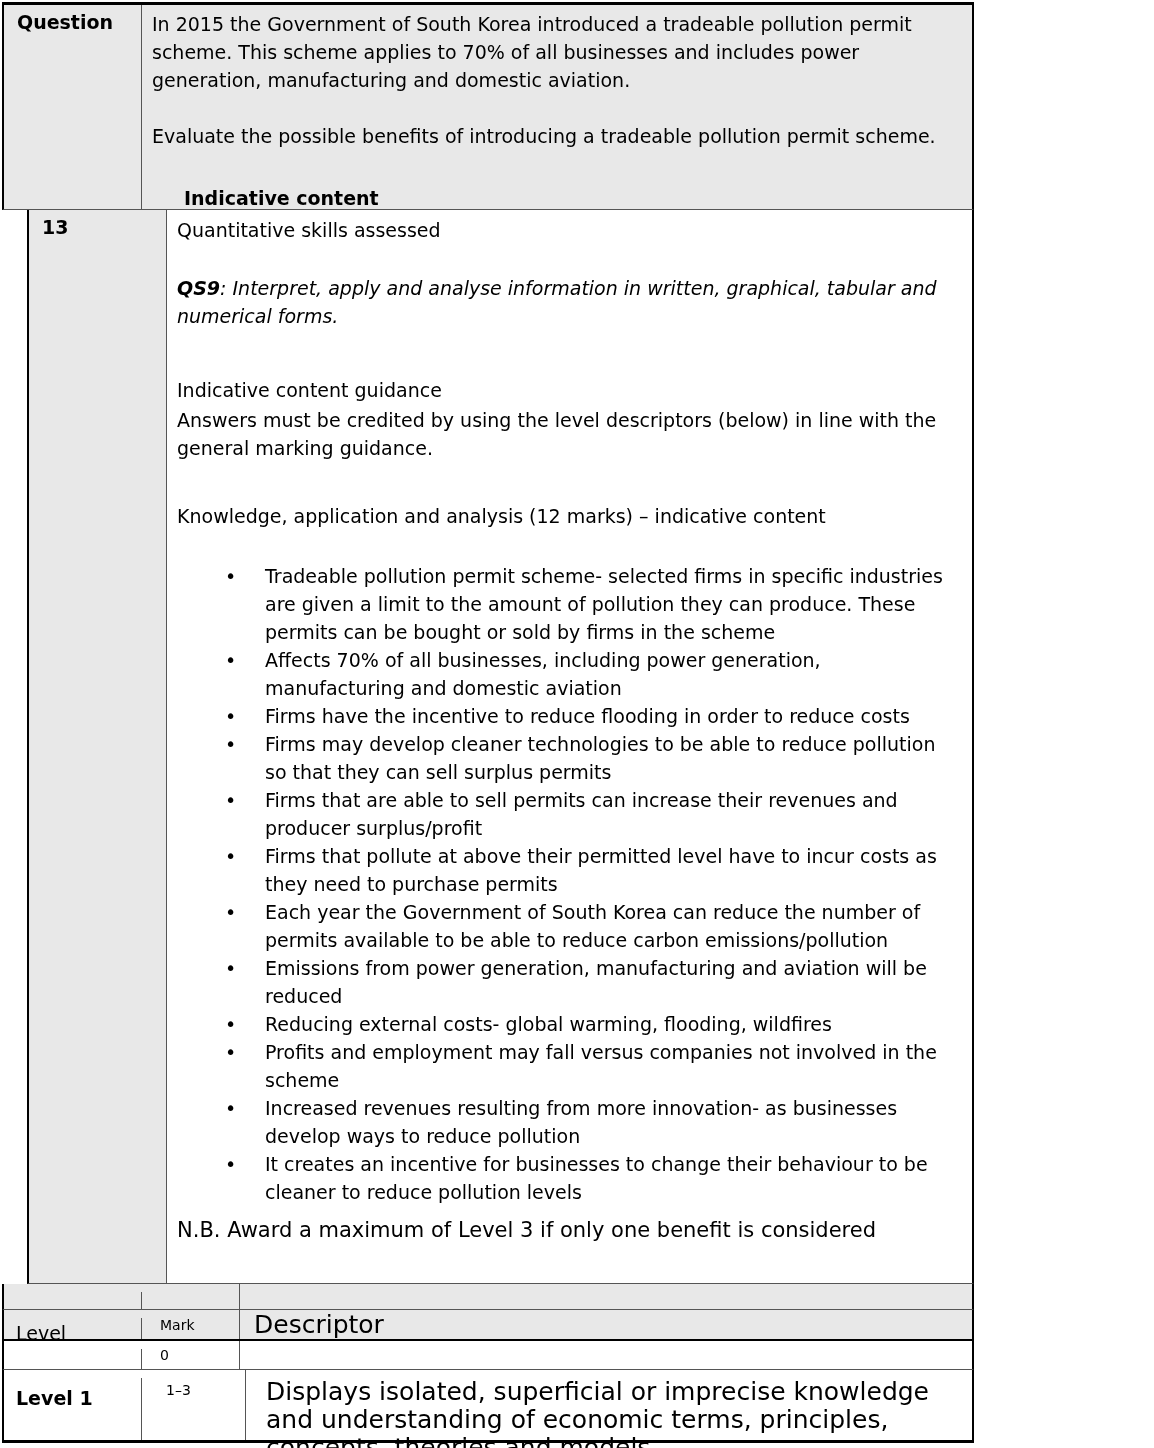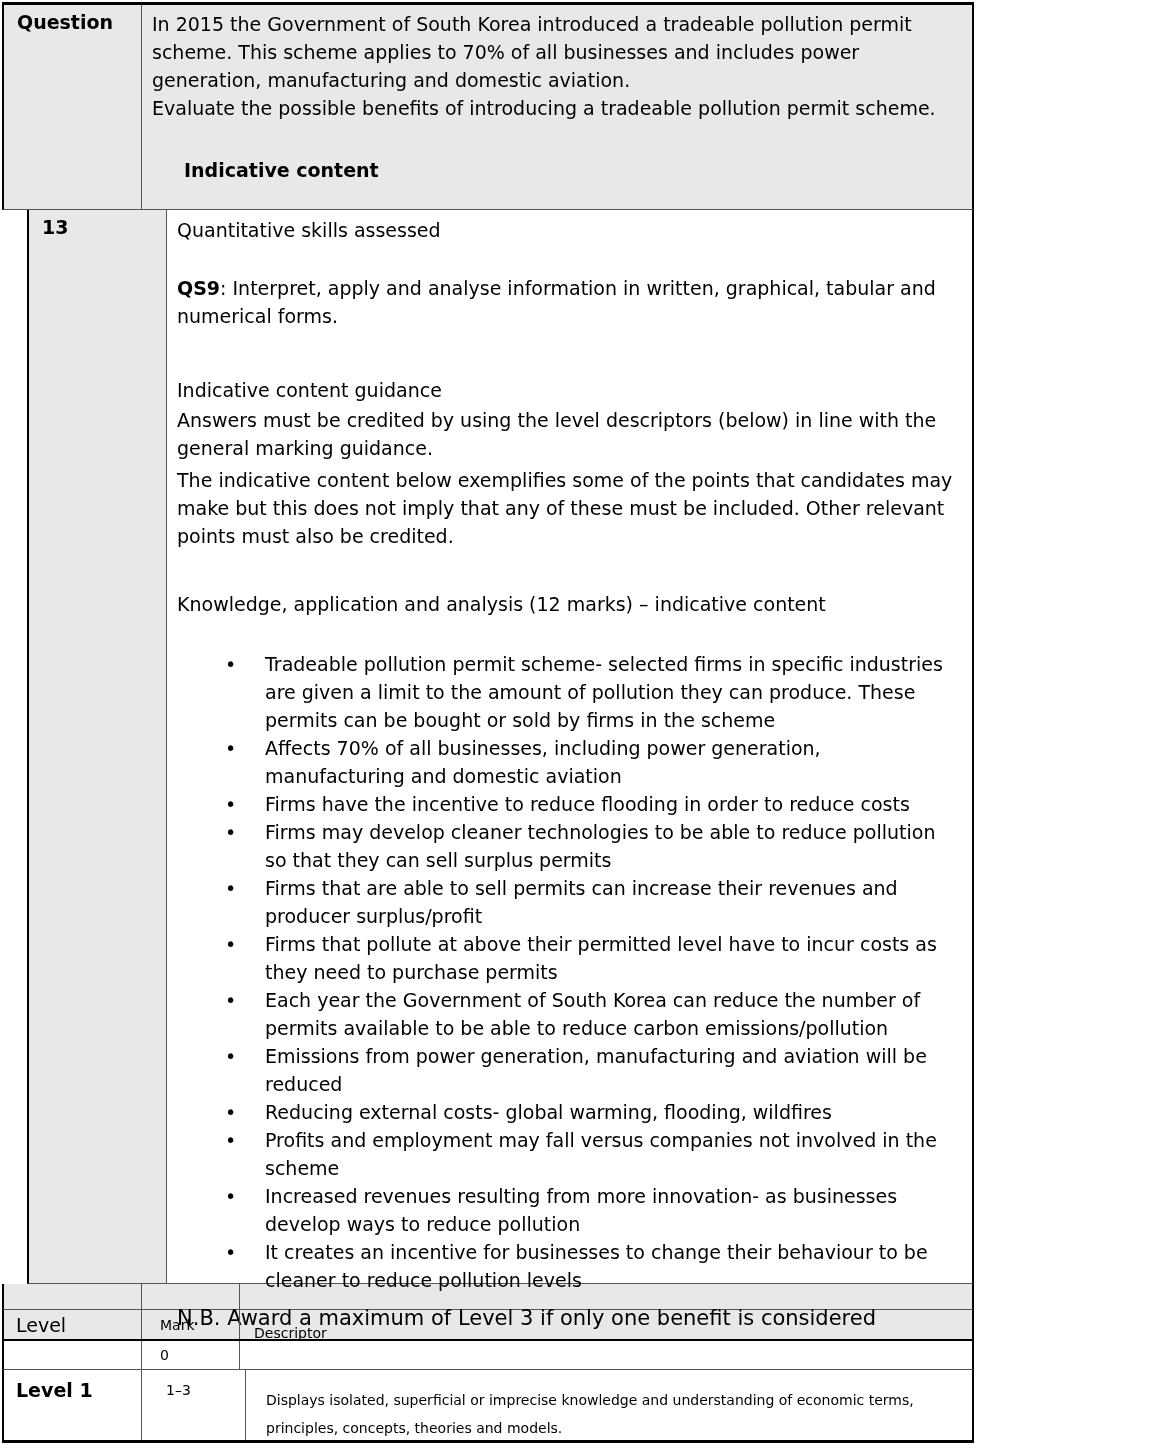--- a/index.html
+++ b/index.html
@@ -31,47 +31,47 @@
     background:#e8e8e8;
   }
   .body-col {
     flex:1 1 auto;
     padding:5px 18px 0 10px;
     font-size:19px; line-height:28px;
   }
 
   
   .q-p1 { max-width:985px; }
-  .q-p2 { max-width:985px; }
+  .q-p2 { margin-top:28px; max-width:985px; }
   .q-ind { margin-top:34px; font-weight:bold;margin-left:32px; }
 
   
   .mc { padding-top:6px; }
   .p-skills { }
-  .p-qs9 { margin-top:30px; max-width:760px; }
+  .p-qs9 { margin-top:30px; max-width:760px;font-style:italic; }
   .p-qs9 b { font-weight:bold; }
   .p-guide-h { margin-top:46px; }
   .p-guide1 { margin-top:2px; max-width:860px; }
   .p-guide2 { margin-top:4px; max-width:850px; }
   .p-kaa { margin-top:40px; }
   .bullets { margin-top:32px; }
   .bullet { display:flex; padding-left:48px; }
   .bullet .dot { flex:0 0 40px; width:40px; }
   .bullet .btxt { flex:1 1 auto; max-width:880px; }
   .p-nb { margin-top:10px; font-weight:normal; font-size:21px; }
 
   
   .row-spacer { height:26px; border-bottom:1px solid #555; }
   .row-lvhead { height:31px; border-bottom:2px solid #000; }
   .row-zero   { height:29px; border-bottom:1px solid #555; background:#fff; }
   .row-l1     { height:73px; border-bottom:3px solid #000; background:#fff;gap:6px; }
 
-  .lv-col1 { width:138px; flex:0 0 138px; border-right:1px solid #555; padding:0 4px 16px 12px; font-size:19px; line-height:28px; }
+  .lv-col1 { width:138px; flex:0 0 138px; border-right:1px solid #555; padding:0 4px 16px 12px; font-size:19px; line-height:28px;margin-top:8px; }
   .lv-col2 { width:98px;  flex:0 0 98px;  border-right:1px solid #555; padding:0 4px 0 18px; font-size:14px; line-height:28px; }
-  .lv-col3 { flex:1 1 auto; padding:0 12px 0 14px; font-size:14px; line-height:28px;margin-top:8px; }
+  .lv-col3 { flex:1 1 auto; padding:0 12px 0 14px; font-size:25px; line-height:28px; }
   .row-lvhead .lv-col1, .row-lvhead .lv-col2, .row-lvhead .lv-col3 { padding-top:1px; }
   .row-zero .lv-col2, .row-zero .lv-col3 { padding-top:0; }
   .row-l1 .lv-col1, .row-l1 .lv-col2 { padding-top:6px; }
   .row-l1 .lv-col3 { padding-top:8px; }
   .row-l1 .lv-col3 .desc { max-width:830px; }
   .bold { font-weight:bold; }
 </style>
 </head>
 <body>
 
@@ -86,21 +86,20 @@
     </div>
   </div>
 
   <div class="row row-main">
     <div class="label-col">13</div>
     <div class="body-col mc">
       <div class="p-skills">Quantitative skills assessed</div>
       <div class="p-qs9"><b>QS9</b><span>: Interpret, apply and analyse information in written, graphical, tabular and numerical forms.</span></div>
       <div class="p-guide-h">Indicative content guidance</div>
       <div class="p-guide1">Answers must be credited by using the level descriptors (below) in line with the general marking guidance.</div>
-      <div class="p-guide2">The indicative content below exemplifies some of the points that candidates may make but this does not imply that any of these must be included. Other relevant points must also be credited.</div>
       <div class="p-kaa">Knowledge, application and analysis (12 marks) – indicative content</div>
 
       <div class="bullets">
         <div class="bullet">
             <span class="dot">•</span>
             <span class="btxt">Tradeable pollution permit scheme- selected firms in specific industries are given a limit to the amount of pollution they can produce. These permits can be bought or sold by firms in the scheme</span>
           </div>
         <div class="bullet">
             <span class="dot">•</span>
             <span class="btxt">Affects 70% of all businesses, including power generation, manufacturing and domestic aviation</span>

